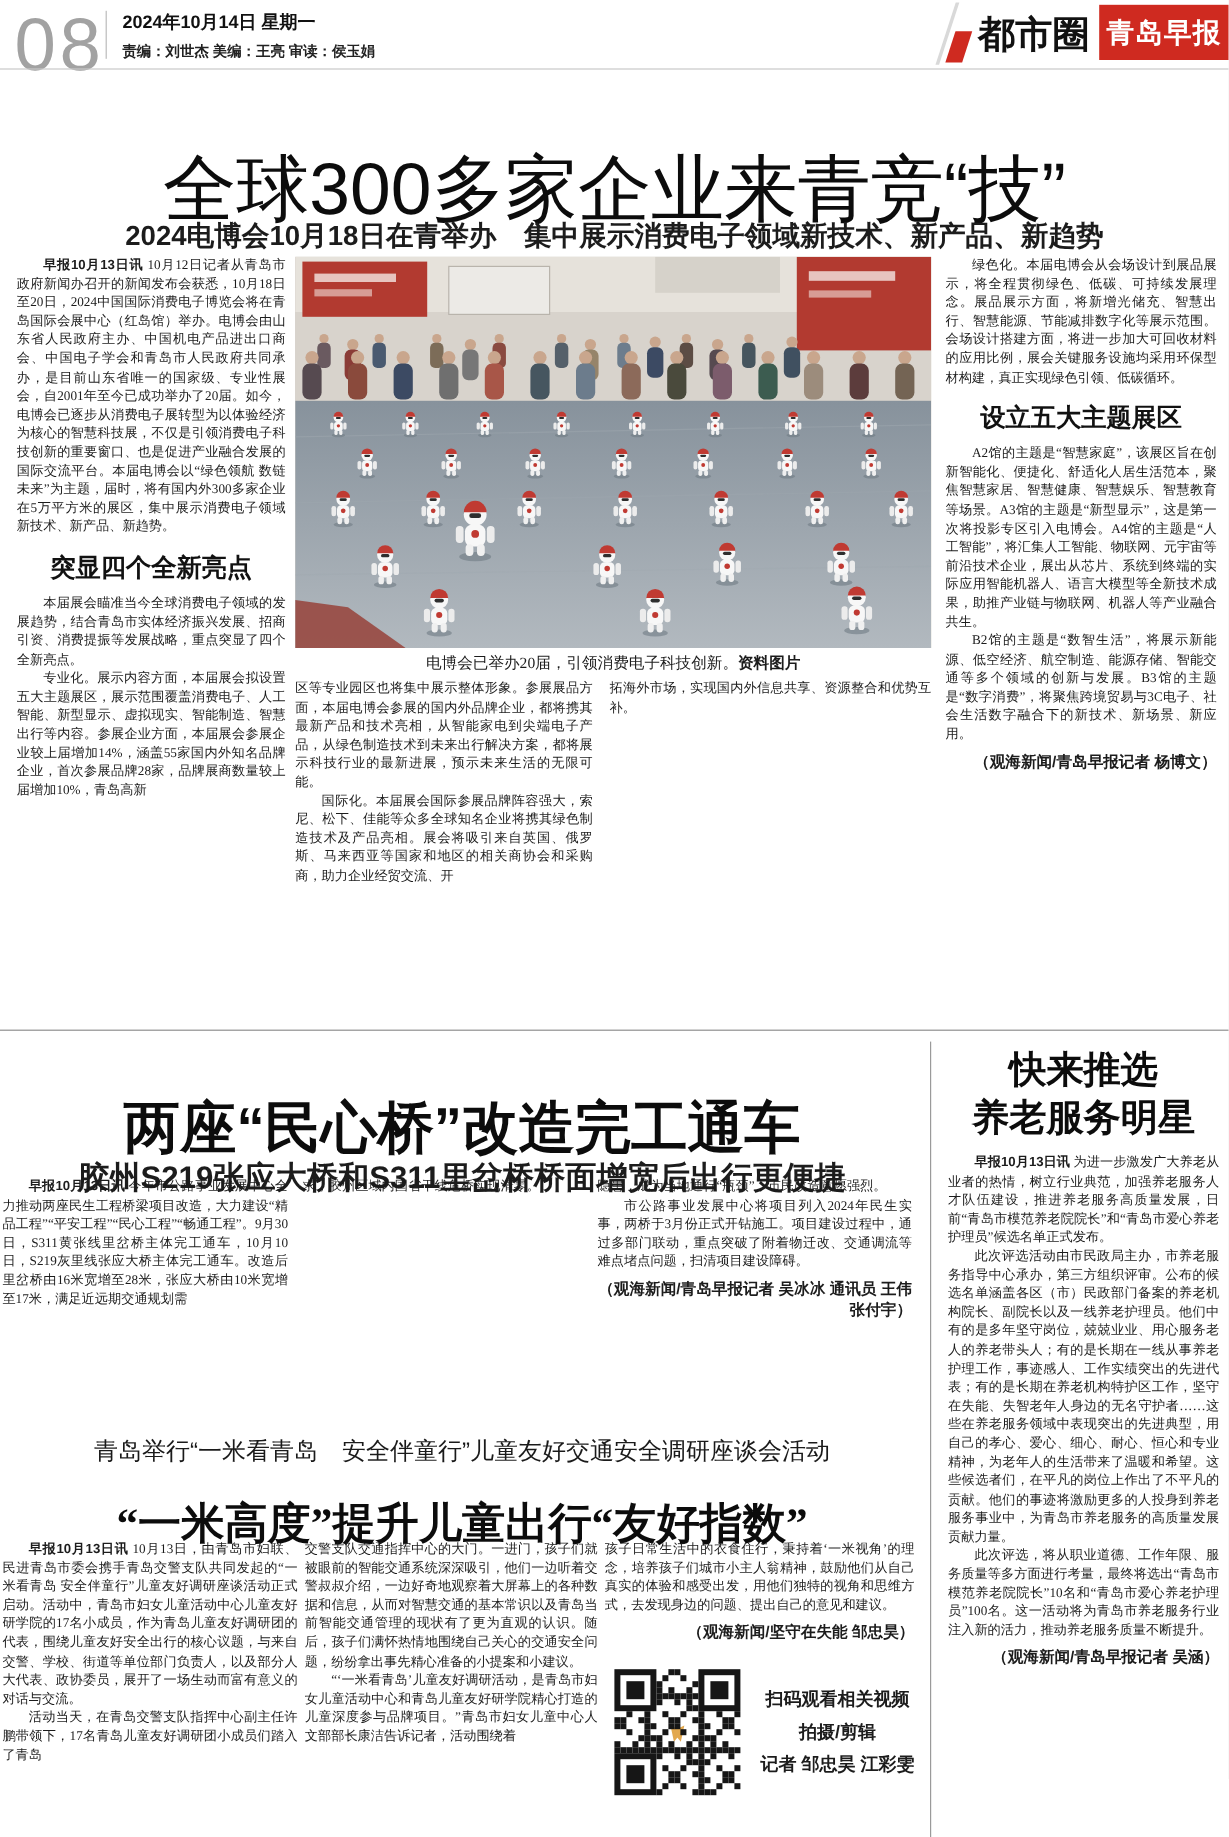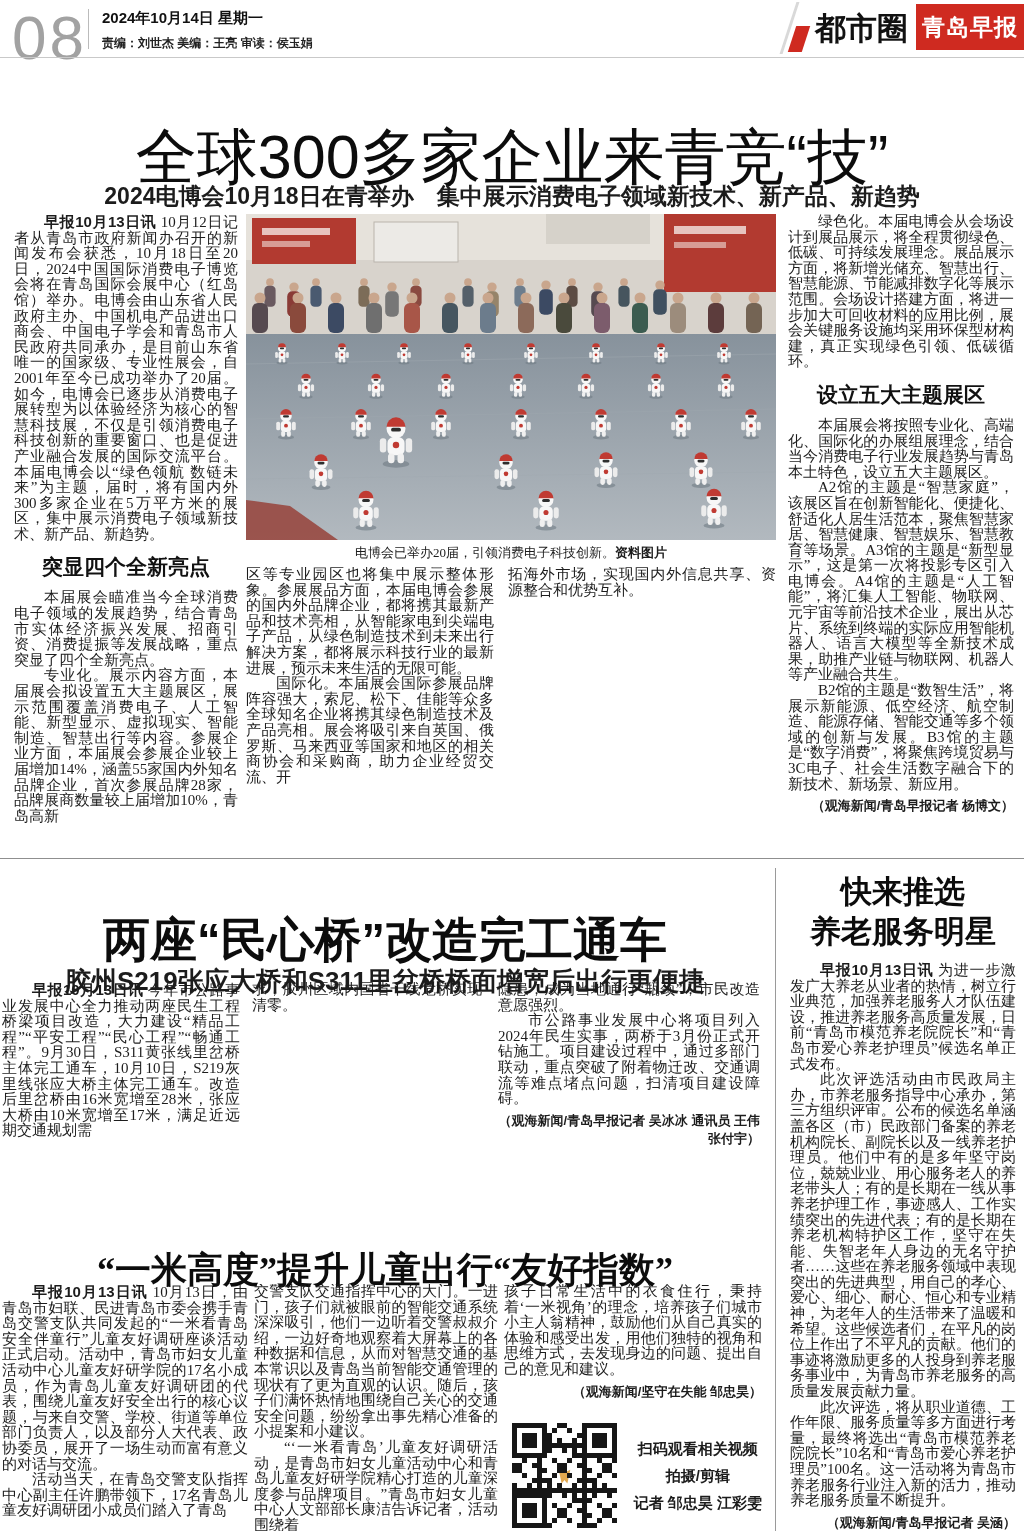--- a/index.html
+++ b/index.html
@@ -14,21 +14,21 @@
   .hdr-staff{font-family:"Liberation Sans",sans-serif;font-weight:700;font-size:12px;color:#222;margin-top:7px;}
   .hdr-rule{position:absolute;left:0;top:57px;width:1024px;height:1px;background:#c9c9c9;}
   .plate-edge{position:absolute;right:233px;top:2px;width:3px;height:52px;background:#d9d9d9;transform:skewX(-18deg);}
   .plate-stripe{position:absolute;right:218px;top:26px;width:14px;height:26px;background:#cf2a20;transform:skewX(-18deg);}
   .section-name{position:absolute;right:116px;top:8px;font-family:"Liberation Sans",sans-serif;
                 font-weight:700;font-size:31px;color:#111;}
   .masthead{position:absolute;right:0;top:4px;width:108px;height:46px;background:#cf2a20;color:#fff;
             font-family:"Liberation Sans",sans-serif;font-weight:900;font-size:23px;line-height:46px;
             text-align:center;letter-spacing:1px;}
   
-  .para{margin:0;text-align:justify;font-size:15px;line-height:15.6px;}
+  .para{margin:0;text-align:justify;font-size:11px;line-height:15.6px;}
   .ind{text-indent:2em;}
   .lead{font-weight:700;font-family:"Liberation Sans",sans-serif;}
   .crosshead{margin:11px 0 9px;text-align:center;font-family:"Liberation Sans",sans-serif;
              font-weight:700;font-size:21px;color:#111;}
   .byline{text-align:right;font-family:"Liberation Sans",sans-serif;font-weight:700;font-size:13px;margin-top:5px;}
   .col{position:absolute;overflow:hidden;}
   
   .a1-headline{position:absolute;left:40px;top:76px;width:944px;text-align:center;
                font-family:"Liberation Sans",sans-serif;font-weight:400;font-size:61px;color:#0c0c0c;}
   .a1-subhead{position:absolute;left:40px;top:162px;width:944px;text-align:center;
@@ -217,21 +217,20 @@
     <p class="para ind">国际化。本届展会国际参展品牌阵容强大，索尼、松下、佳能等众多全球知名企业将携其绿色制造技术及产品亮相。展会将吸引来自英国、俄罗斯、马来西亚等国家和地区的相关商协会和采购商，助力企业经贸交流、开</p>
   </div>
 
   <div class="col a1-col3">
     <p class="para">拓海外市场，实现国内外信息共享、资源整合和优势互补。</p>
   </div>
 
   <div class="col a1-col4">
     <p class="para ind">绿色化。本届电博会从会场设计到展品展示，将全程贯彻绿色、低碳、可持续发展理念。展品展示方面，将新增光储充、智慧出行、智慧能源、节能减排数字化等展示范围。会场设计搭建方面，将进一步加大可回收材料的应用比例，展会关键服务设施均采用环保型材构建，真正实现绿色引领、低碳循环。</p>
     <h3 class="crosshead">设立五大主题展区</h3>
-    <p class="para ind">本届展会将按照专业化、高端化、国际化的办展组展理念，结合当今消费电子行业发展趋势与青岛本土特色，设立五大主题展区。</p>
     <p class="para ind">A2馆的主题是“智慧家庭”，该展区旨在创新智能化、便捷化、舒适化人居生活范本，聚焦智慧家居、智慧健康、智慧娱乐、智慧教育等场景。A3馆的主题是“新型显示”，这是第一次将投影专区引入电博会。A4馆的主题是“人工智能”，将汇集人工智能、物联网、元宇宙等前沿技术企业，展出从芯片、系统到终端的实际应用智能机器人、语言大模型等全新技术成果，助推产业链与物联网、机器人等产业融合共生。</p>
     <p class="para ind">B2馆的主题是“数智生活”，将展示新能源、低空经济、航空制造、能源存储、智能交通等多个领域的创新与发展。B3馆的主题是“数字消费”，将聚焦跨境贸易与3C电子、社会生活数字融合下的新技术、新场景、新应用。</p>
     <p class="byline">（观海新闻/青岛早报记者 杨博文）</p>
   </div>
 
   <div class="rule-h"></div>
   <div class="rule-v"></div>
 
   <h1 class="a2-headline">两座“民心桥”改造完工通车</h1>
   <h2 class="a2-subhead">胶州S219张应大桥和S311里岔桥桥面增宽后出行更便捷</h2>
@@ -249,20 +248,21 @@
   </div>
 
   <div class="a3">
     <h1 class="a3-headline"><span>快来推选</span><br><span>养老服务明星</span></h1>
     <p class="para ind"><span class="lead">早报10月13日讯</span> <span>为进一步激发广大养老从业者的热情，树立行业典范，加强养老服务人才队伍建设，推进养老服务高质量发展，日前“青岛市模范养老院院长”和“青岛市爱心养老护理员”候选名单正式发布。</span></p>
     <p class="para ind">此次评选活动由市民政局主办，市养老服务指导中心承办，第三方组织评审。公布的候选名单涵盖各区（市）民政部门备案的养老机构院长、副院长以及一线养老护理员。他们中有的是多年坚守岗位，兢兢业业、用心服务老人的养老带头人；有的是长期在一线从事养老护理工作，事迹感人、工作实绩突出的先进代表；有的是长期在养老机构特护区工作，坚守在失能、失智老年人身边的无名守护者……这些在养老服务领域中表现突出的先进典型，用自己的孝心、爱心、细心、耐心、恒心和专业精神，为老年人的生活带来了温暖和希望。这些候选者们，在平凡的岗位上作出了不平凡的贡献。他们的事迹将激励更多的人投身到养老服务事业中，为青岛市养老服务的高质量发展贡献力量。</p>
     <p class="para ind">此次评选，将从职业道德、工作年限、服务质量等多方面进行考量，最终将选出“青岛市模范养老院院长”10名和“青岛市爱心养老护理员”100名。这一活动将为青岛市养老服务行业注入新的活力，推动养老服务质量不断提升。</p>
     <p class="byline">（观海新闻/青岛早报记者 吴涵）</p>
   </div>
 
+  <div class="a4-kicker">青岛举行“一米看青岛　安全伴童行”儿童友好交通安全调研座谈会活动</div>
   <h1 class="a4-headline">“一米高度”提升儿童出行“友好指数”</h1>
 
   <div class="col a4-col1">
     <p class="para ind"><span class="lead">早报10月13日讯</span> <span>10月13日，由青岛市妇联、民进青岛市委会携手青岛交警支队共同发起的“一米看青岛 安全伴童行”儿童友好调研座谈活动正式启动。活动中，青岛市妇女儿童活动中心儿童友好研学院的17名小成员，作为青岛儿童友好调研团的代表，围绕儿童友好安全出行的核心议题，与来自交警、学校、街道等单位部门负责人，以及部分人大代表、政协委员，展开了一场生动而富有意义的对话与交流。</span></p>
     <p class="para ind">活动当天，在青岛交警支队指挥中心副主任许鹏带领下，17名青岛儿童友好调研团小成员们踏入了青岛</p>
   </div>
   <div class="col a4-col2">
     <p class="para">交警支队交通指挥中心的大门。一进门，孩子们就被眼前的智能交通系统深深吸引，他们一边听着交警叔叔介绍，一边好奇地观察着大屏幕上的各种数据和信息，从而对智慧交通的基本常识以及青岛当前智能交通管理的现状有了更为直观的认识。随后，孩子们满怀热情地围绕自己关心的交通安全问题，纷纷拿出事先精心准备的小提案和小建议。</p>
     <p class="para ind">“‘一米看青岛’儿童友好调研活动，是青岛市妇女儿童活动中心和青岛儿童友好研学院精心打造的儿童深度参与品牌项目。”青岛市妇女儿童中心人文部部长康洁告诉记者，活动围绕着</p>
   </div>

